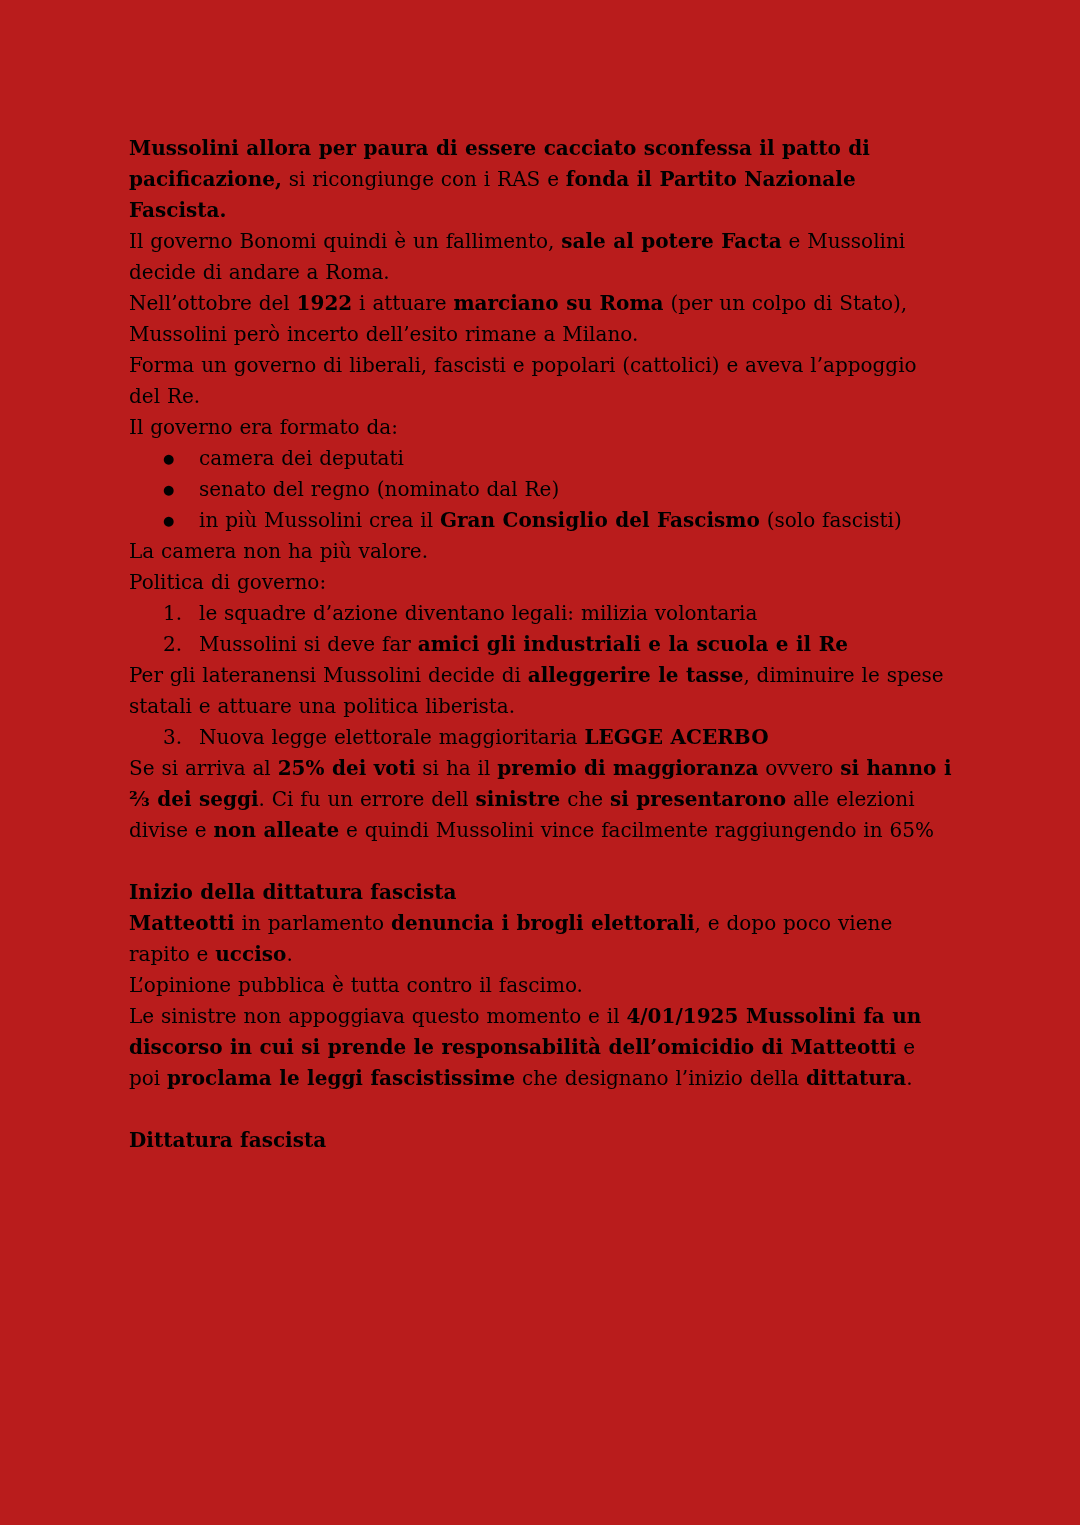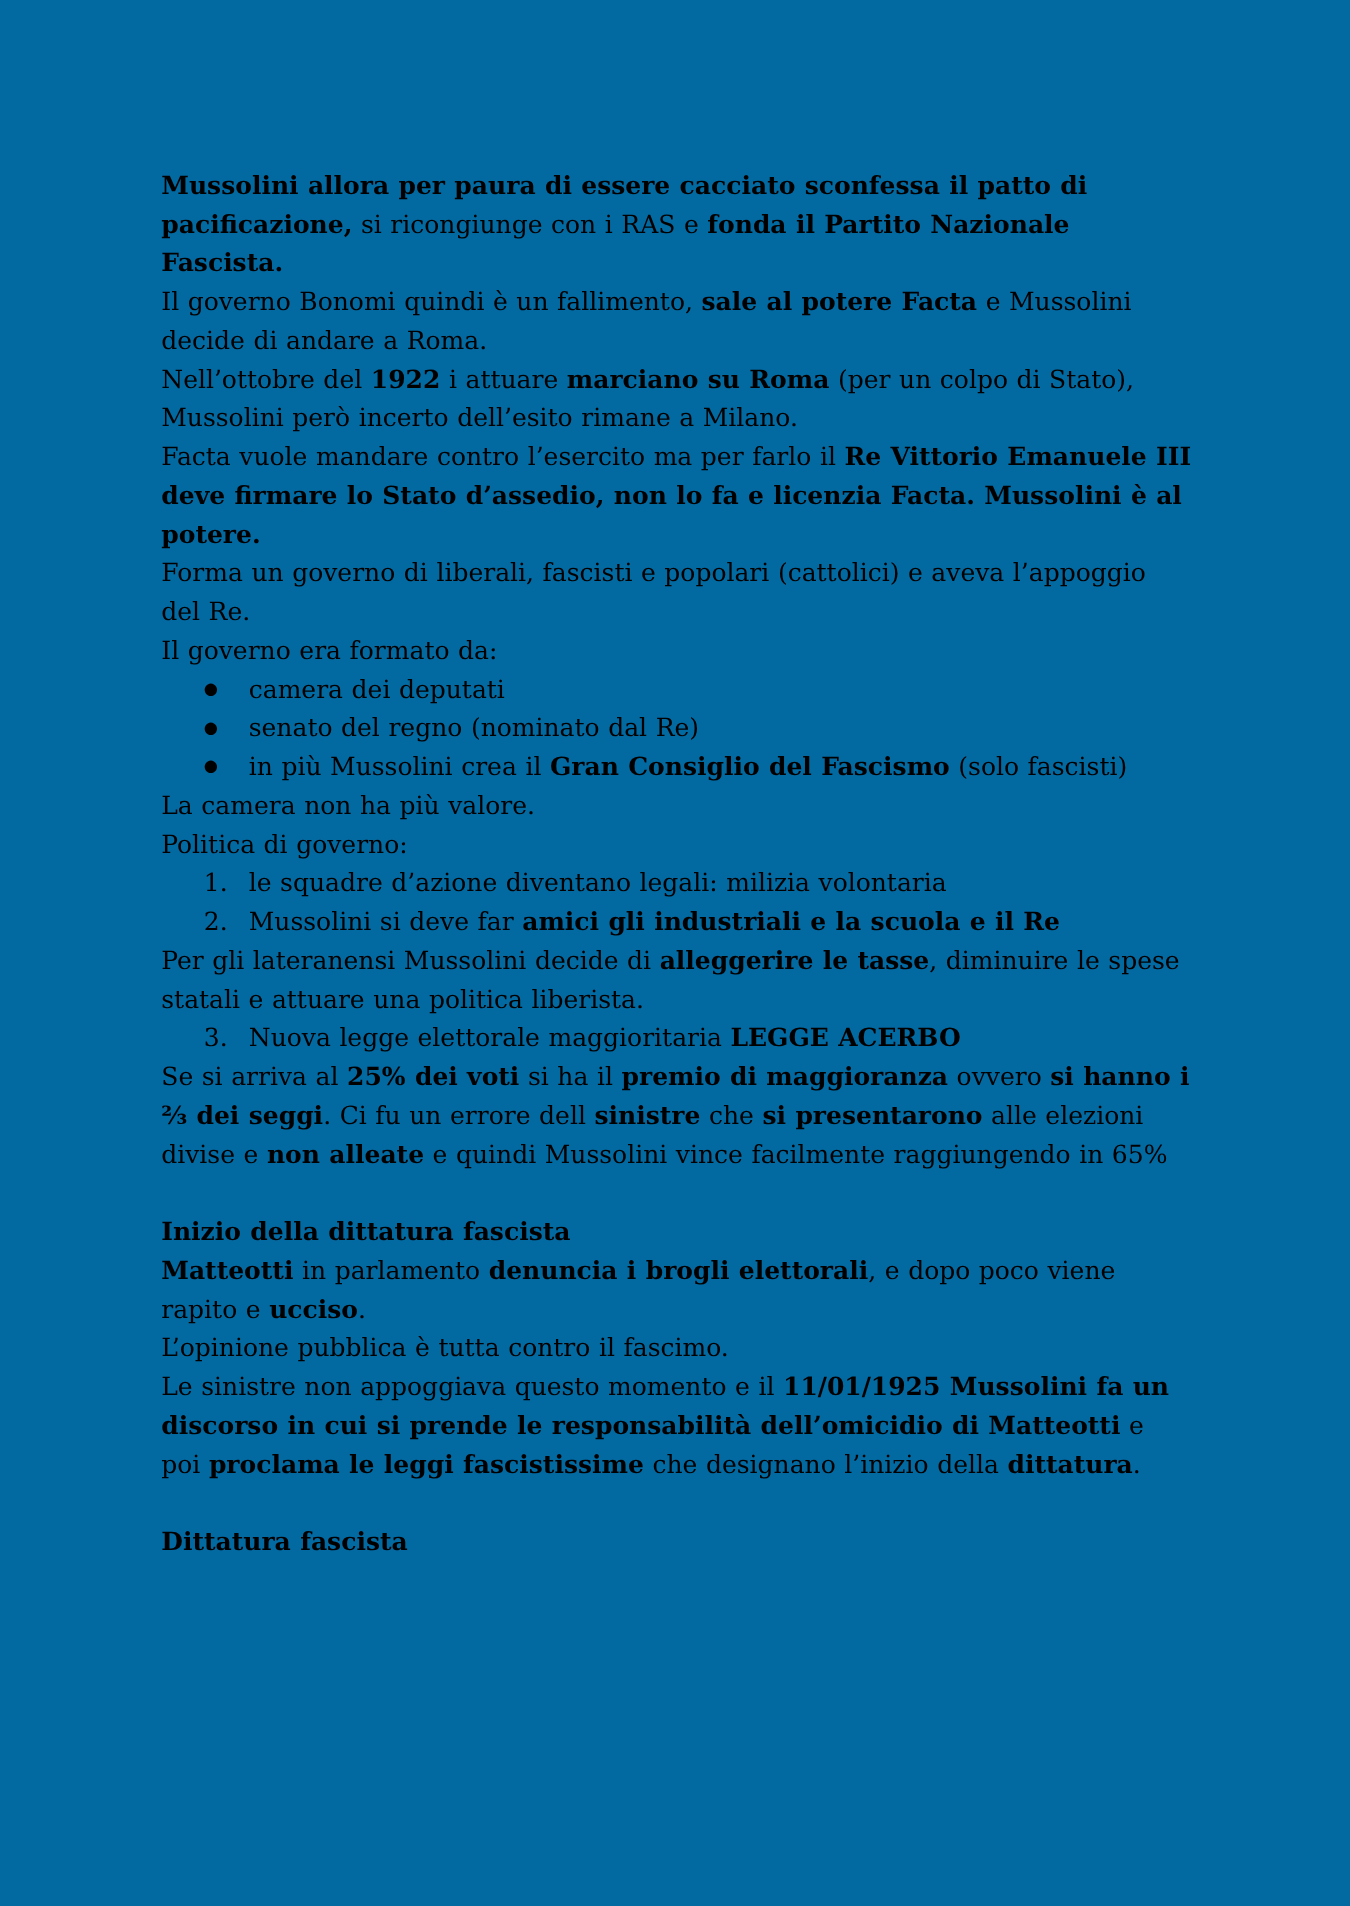--- a/index.html
+++ b/index.html
@@ -9,21 +9,21 @@
   }
   body {
     width: 1080px;
     min-height: 1525px;
   }
   .page {
     box-sizing: border-box;
     width: 1080px;
     min-height: 1525px;
     padding: 133px 127px 60px 129px;
-    background: #0369a1;
+    background: #b91c1c;
     color: #000000;
     font-family: "DejaVu Serif", "Liberation Serif", serif;
     font-size: 20px;
     line-height: 31px;
   }
   .doc-body p {
     margin: 0;
     word-spacing: 0.5px;
   }
   .doc-body .spacer {
@@ -47,21 +47,20 @@
   }
 </style>
 </head>
 <body>
 
 <div class="page">
   <div class="doc-body">
       <p><strong>Mussolini allora per paura di essere cacciato sconfessa il patto di pacificazione,</strong><span> si ricongiunge con i RAS e </span><strong>fonda il Partito Nazionale Fascista.</strong></p>
       <p><span>Il governo Bonomi quindi è un fallimento, </span><strong>sale al potere Facta</strong><span> e Mussolini decide di andare a Roma.</span></p>
       <p><span>Nell’ottobre del </span><strong>1922</strong><span> i attuare </span><strong>marciano su Roma</strong><span> (per un colpo di Stato), Mussolini però incerto dell’esito rimane a Milano.</span></p>
-      <p><span>Facta vuole mandare contro l’esercito ma per farlo il </span><strong>Re Vittorio Emanuele III deve firmare lo Stato d’assedio, non lo fa e licenzia Facta. Mussolini è al potere.</strong></p>
       <p><span>Forma un governo di liberali, fascisti e popolari (cattolici) e aveva l’appoggio del Re.</span></p>
       <p><span>Il governo era formato da:</span></p>
       <div>
         <p class="list-item bullet"><span class="marker">●</span><span>camera dei deputati</span></p>
         <p class="list-item bullet"><span class="marker">●</span><span>senato del regno (nominato dal Re)</span></p>
         <p class="list-item bullet"><span class="marker">●</span><span>in più Mussolini crea il </span><strong>Gran Consiglio del Fascismo</strong><span> (solo fascisti)</span></p>
       </div>
       <p><span>La camera non ha più valore.</span></p>
       <p><span>Politica di governo:</span></p>
       <div>
@@ -70,17 +69,17 @@
       </div>
       <p><span>Per gli lateranensi Mussolini decide di </span><strong>alleggerire le tasse</strong><span>, diminuire le spese statali e attuare una politica liberista.</span></p>
       <div>
         <p class="list-item numbered"><span class="marker">3.</span><span>Nuova legge elettorale maggioritaria </span><strong>LEGGE ACERBO</strong></p>
       </div>
       <p><span>Se si arriva al </span><strong>25% dei voti</strong><span> si ha il </span><strong>premio di maggioranza</strong><span> ovvero </span><strong>si hanno i ⅔ dei seggi</strong><span>. Ci fu un errore dell </span><strong>sinistre</strong><span> che </span><strong>si presentarono</strong><span> alle elezioni divise e </span><strong>non alleate</strong><span> e quindi Mussolini vince facilmente raggiungendo in 65%</span></p>
       <div class="spacer"></div>
       <p><strong>Inizio della dittatura fascista</strong></p>
       <p><strong>Matteotti</strong><span> in parlamento </span><strong>denuncia i brogli elettorali</strong><span>, e dopo poco viene rapito e </span><strong>ucciso</strong><span>.</span></p>
       <p><span>L’opinione pubblica è tutta contro il fascimo.</span></p>
-      <p><span>Le sinistre non appoggiava questo momento e il </span><strong>11/01/1925 Mussolini fa un discorso in cui si prende le responsabilità dell’omicidio di Matteotti</strong><span> e poi </span><strong>proclama le leggi fascistissime</strong><span> che designano l’inizio della </span><strong>dittatura</strong><span>.</span></p>
+      <p><span>Le sinistre non appoggiava questo momento e il </span><strong>4/01/1925 Mussolini fa un discorso in cui si prende le responsabilità dell’omicidio di Matteotti</strong><span> e poi </span><strong>proclama le leggi fascistissime</strong><span> che designano l’inizio della </span><strong>dittatura</strong><span>.</span></p>
       <div class="spacer"></div>
       <p><strong>Dittatura fascista</strong></p>
     </div>
 </div>
 
 </body></html>

